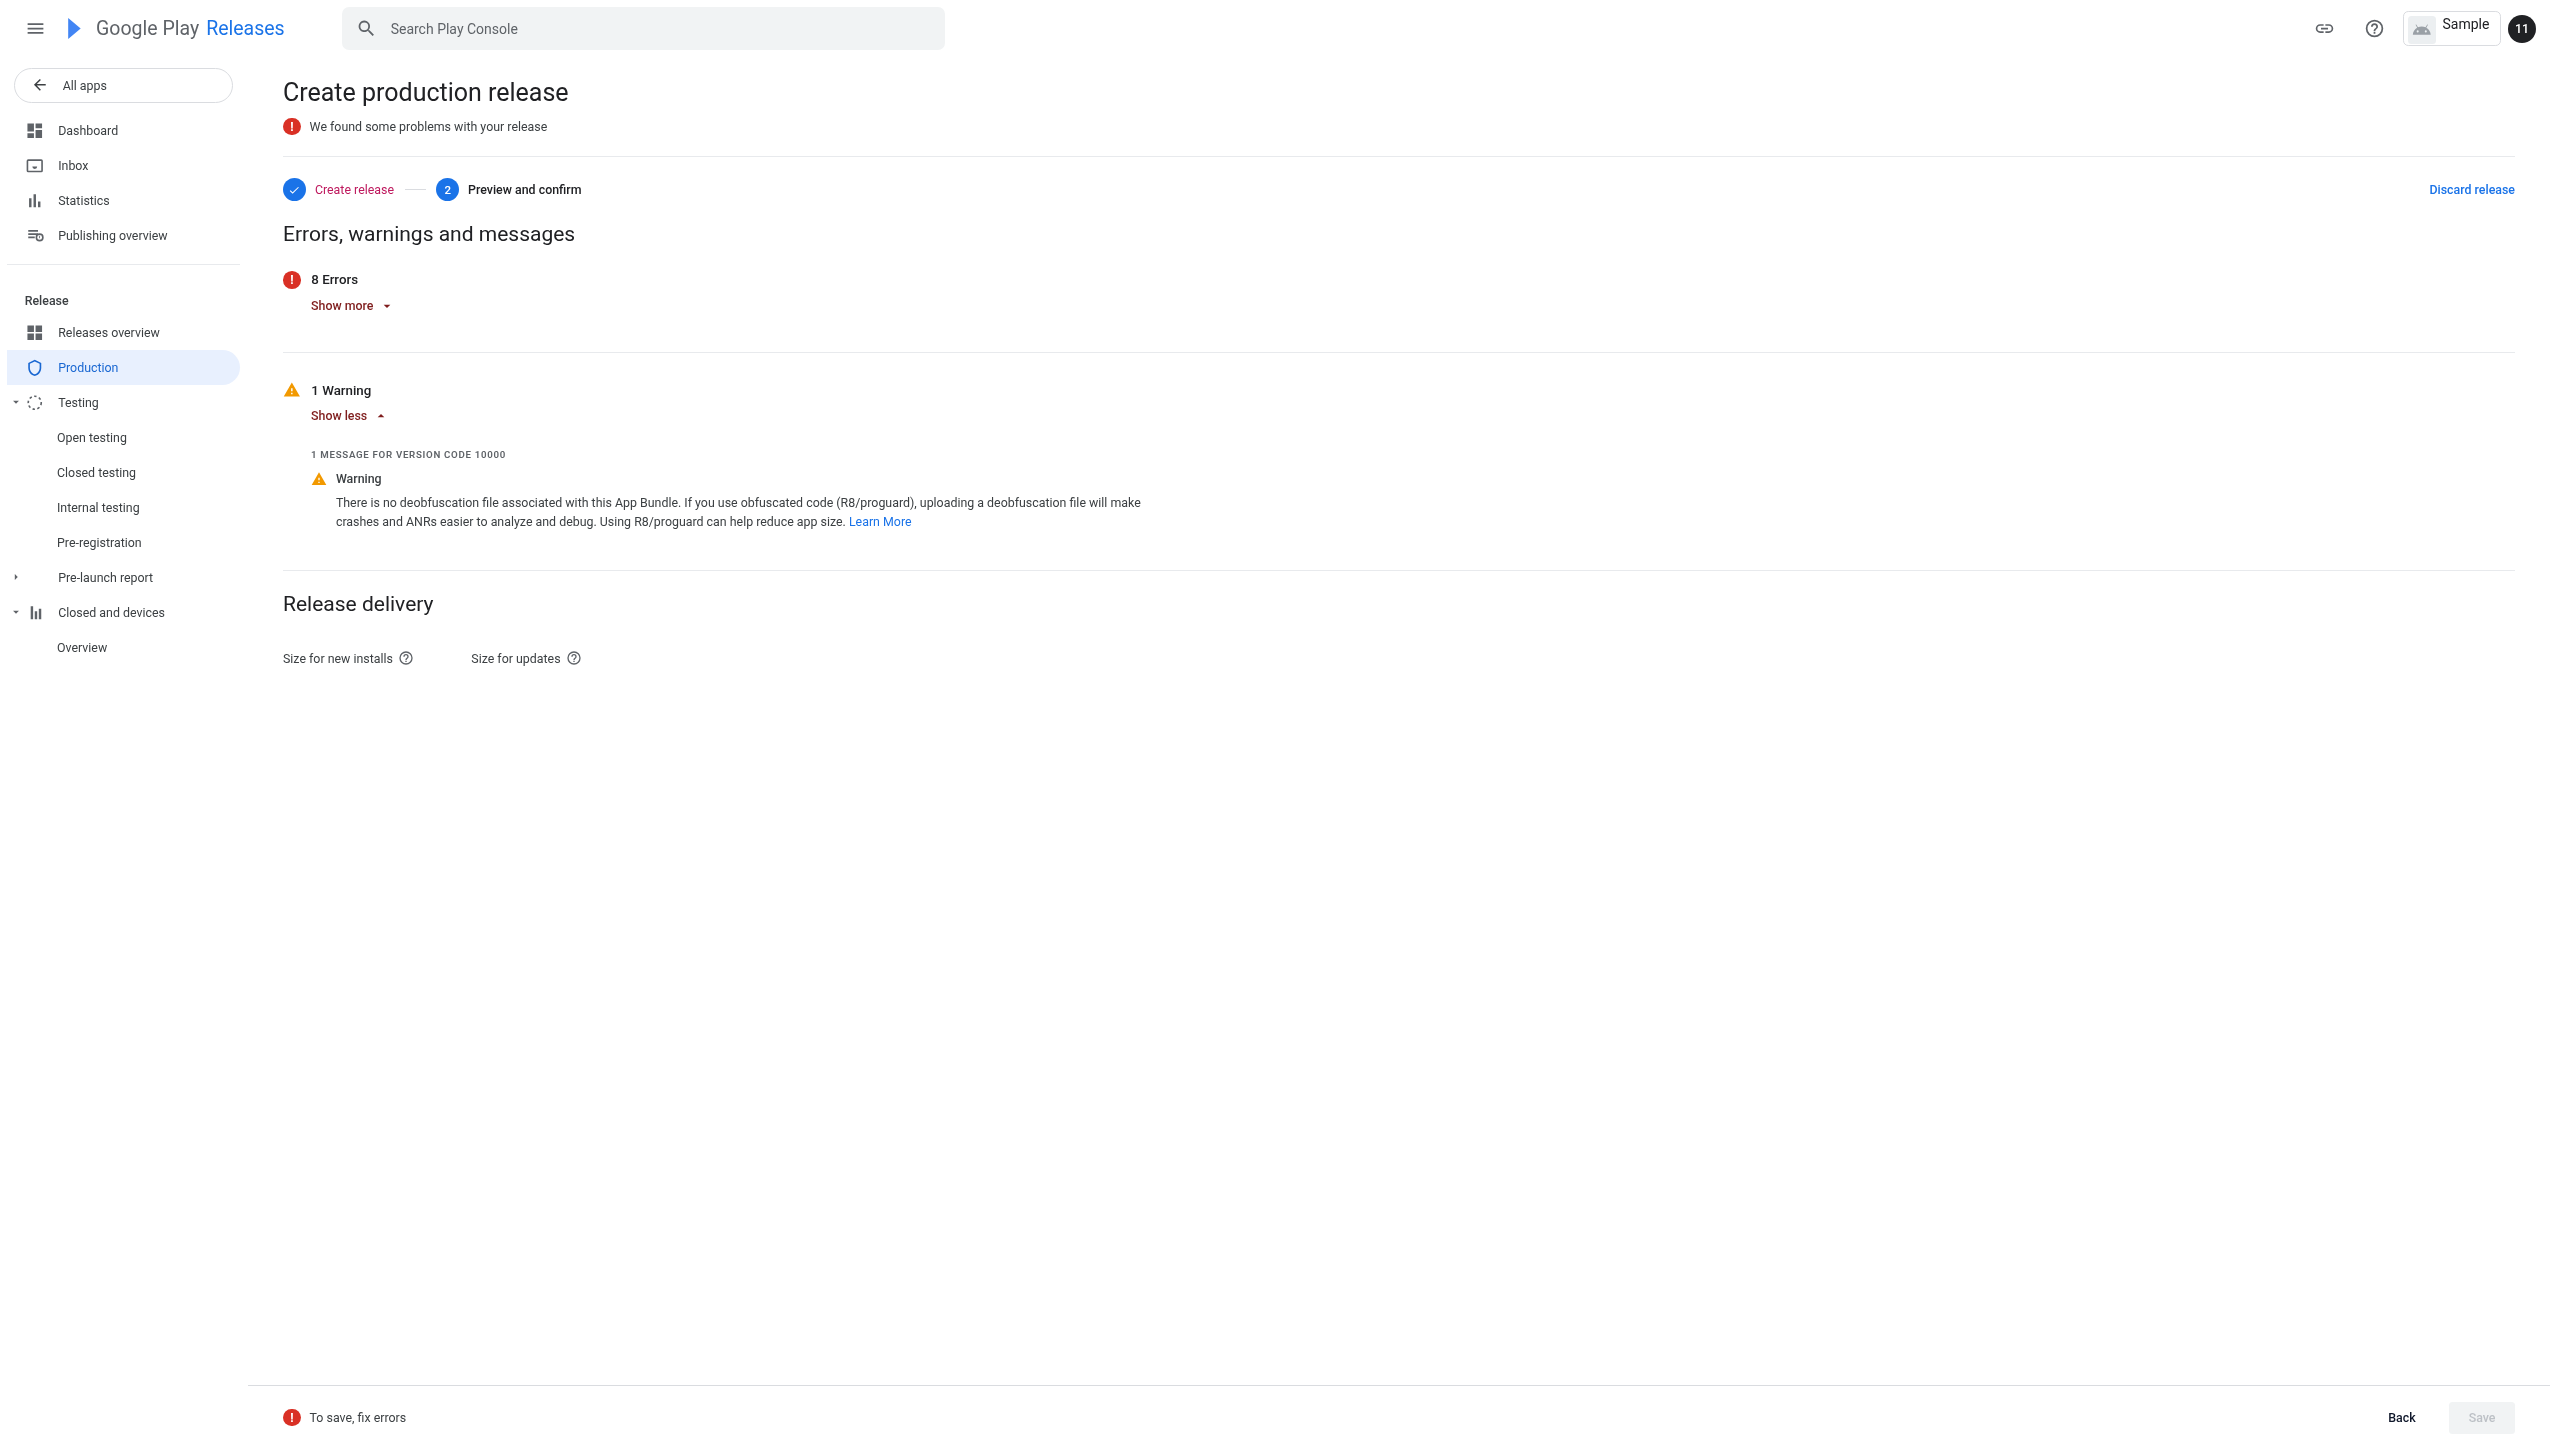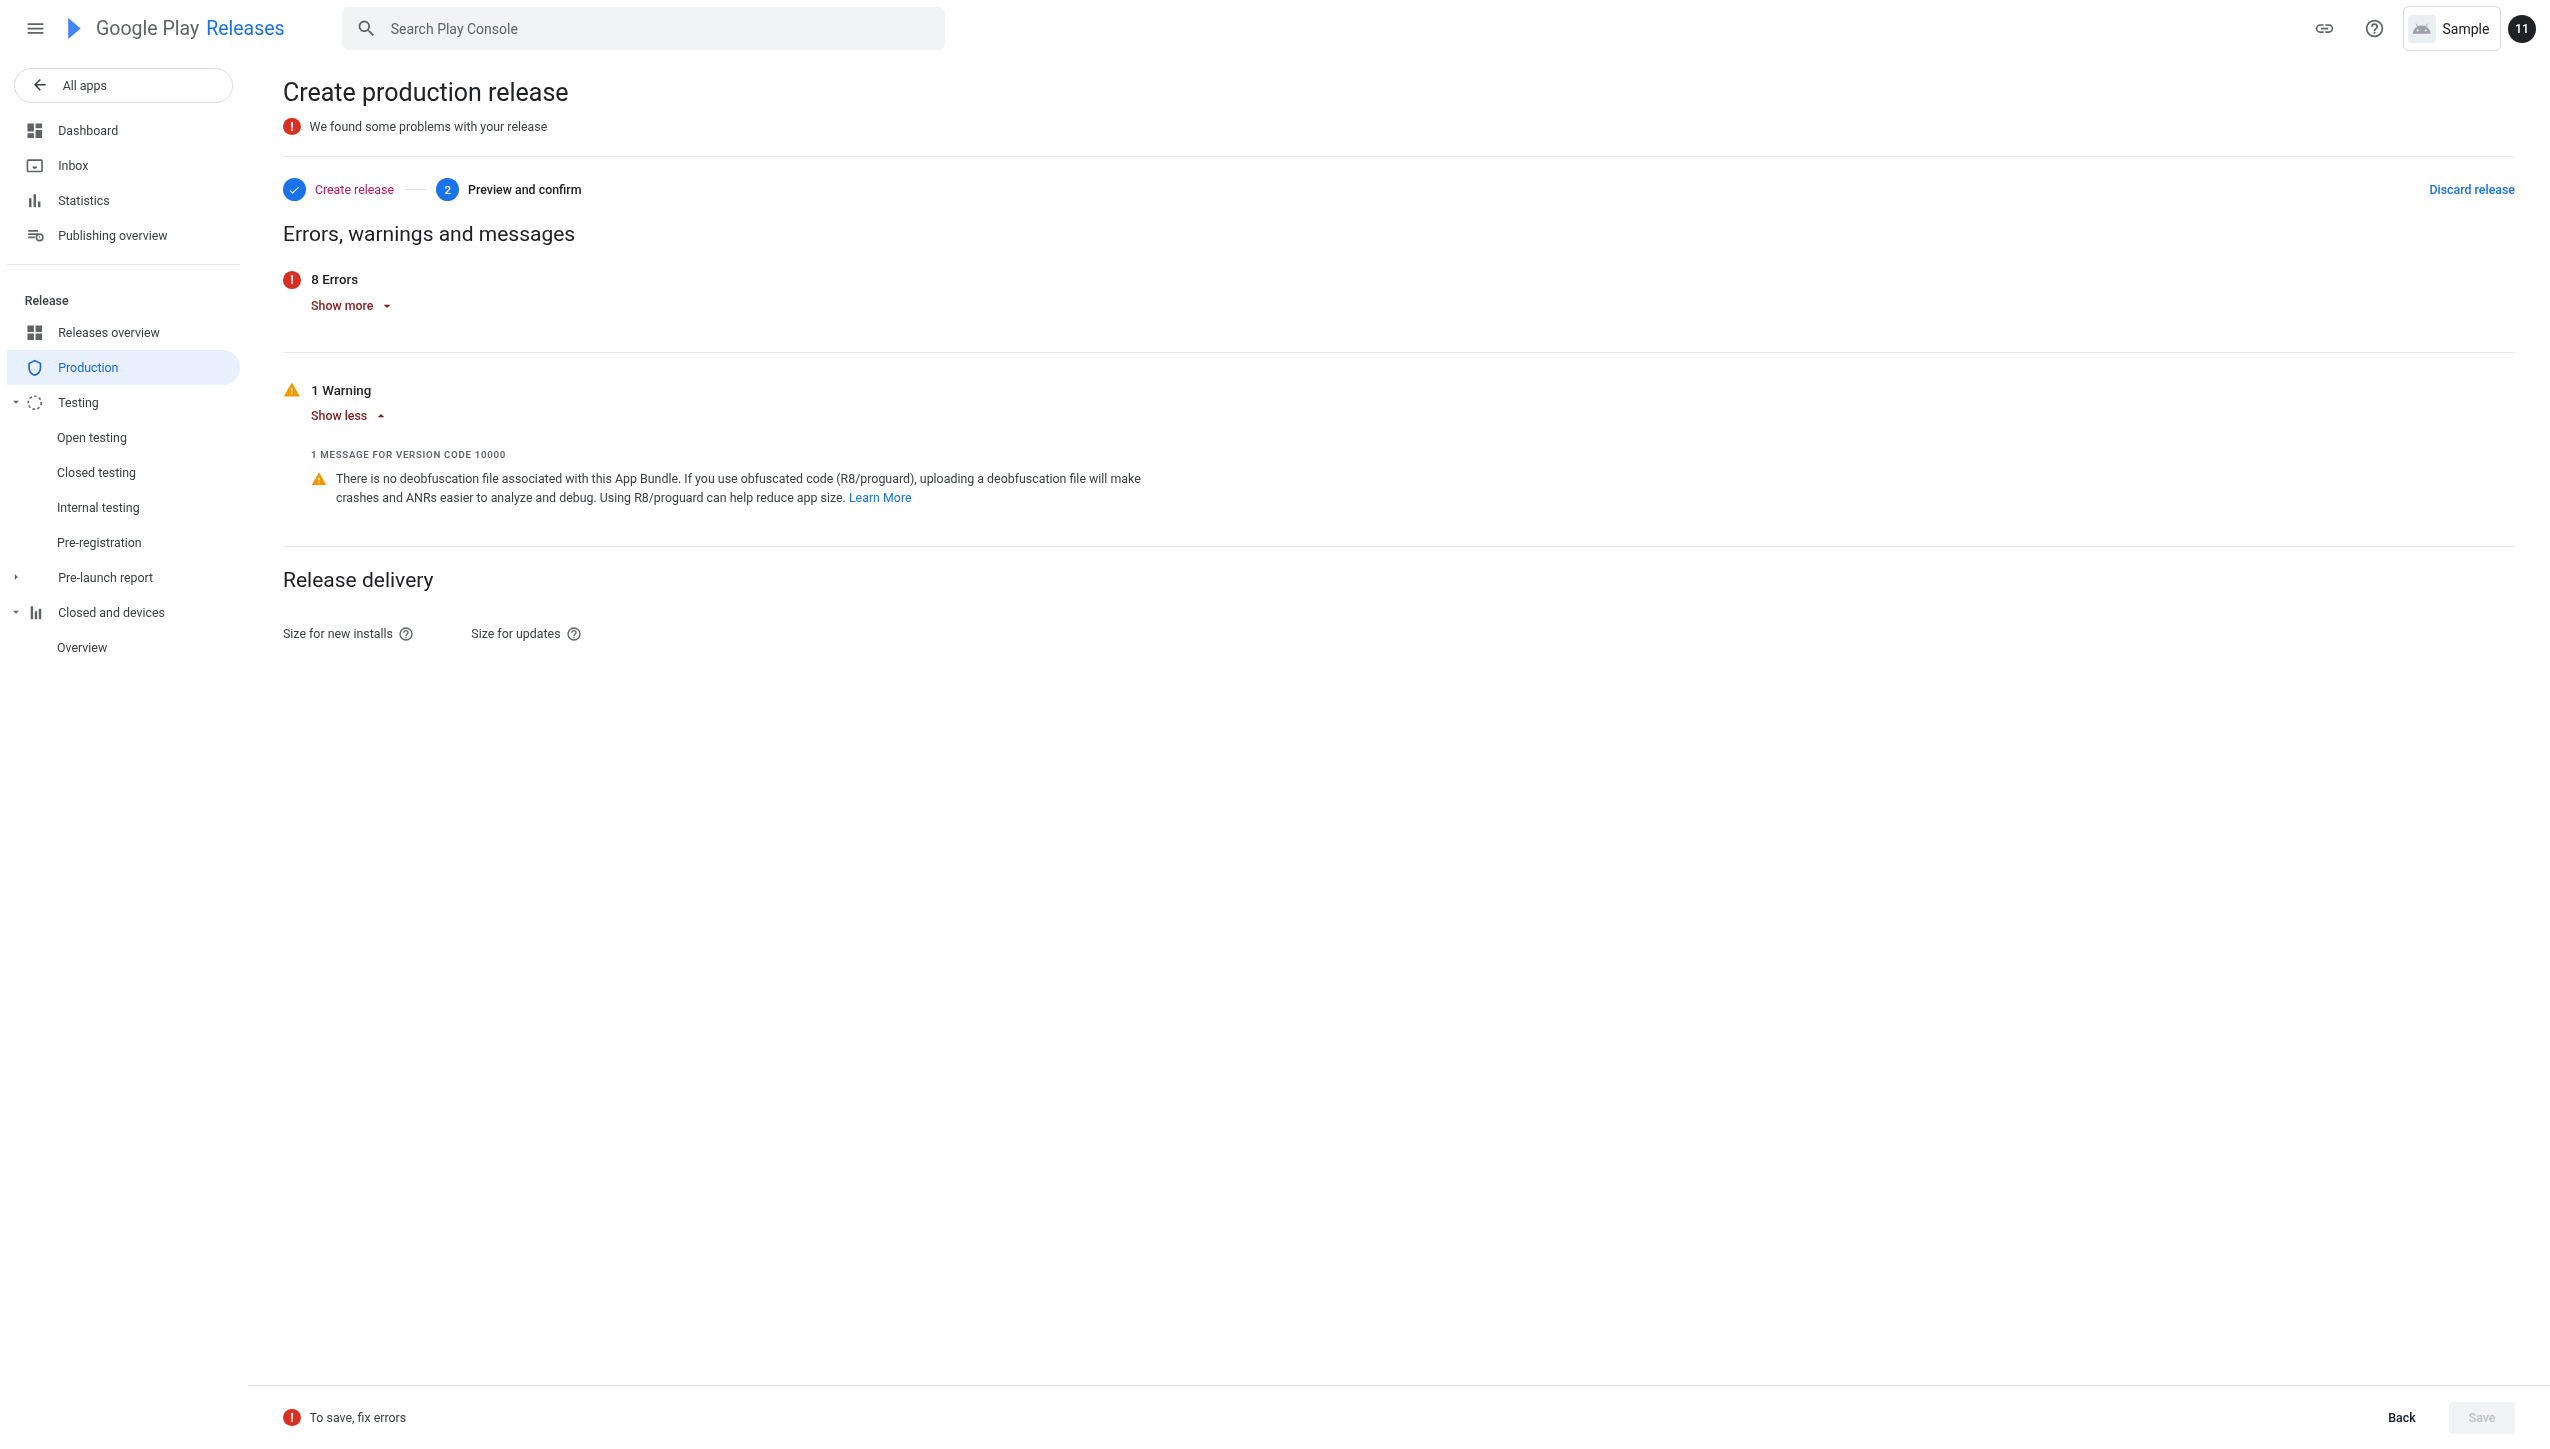--- a/index.html
+++ b/index.html
@@ -40,22 +40,22 @@
 .searchbox svg { color: #5f6368; }
 .searchbox input {
   flex: 1; border: none; background: transparent; outline: none;
   font-size: 14px; color: #4c1d95;
 }
 .searchbox input::placeholder { color: #5f6368; }
 
 .appbar-spacer { flex: 1; }
 
 .sample-chip {
-  display: flex; align-items: center; gap: 7px;
-  height: 45px; padding: 3.5px 10.6px 3.5px 3.5px;
+  display: flex; align-items: flex-start; gap: 7px;
+  height: 35px; padding: 3.5px 10.6px 3.5px 3.5px;
   border: 0.9px solid #dadce0; border-radius: 5.3px;
   cursor: pointer;
 }
 .sample-chip .thumb {
   width: 28px; height: 28px; border-radius: 3.5px;
   background: #eceff1; display:flex;align-items:center;justify-content:center;
 }
 .avatar {
   width: 28px; height: 28px; border-radius: 50%;
   background: #202124; color: #fff;
@@ -356,20 +356,21 @@
               <path fill="currentColor" d="M7 14l5-5 5 5Z"></path>
             </svg>
         </div>
 
         <div class="msg-subheader">1 MESSAGE FOR VERSION CODE 10000</div>
         <div class="msg-item">
           <svg class="warn-tri" style="width:16px;height:16px;margin-top:1.8px" viewBox="0 0 24 24">
               <path fill="#f29900" d="M1 21h22L12 2Zm12-3h-2v-2h2Zm0-4h-2v-4h2Z"></path>
             </svg>
           <div class="msg-item-body">
+            <div class="msg-item-title">Warning</div>
             <div>
               <span>There is no deobfuscation file associated with this App Bundle. If you use obfuscated code (R8/proguard), uploading a deobfuscation file will make crashes and ANRs easier to analyze and debug. Using R8/proguard can help reduce app size. </span><span class="link">Learn More</span>
             </div>
           </div>
         </div>
       </div>
 
       <hr class="hr">
 
       <h2 class="section-title">Release delivery</h2>

